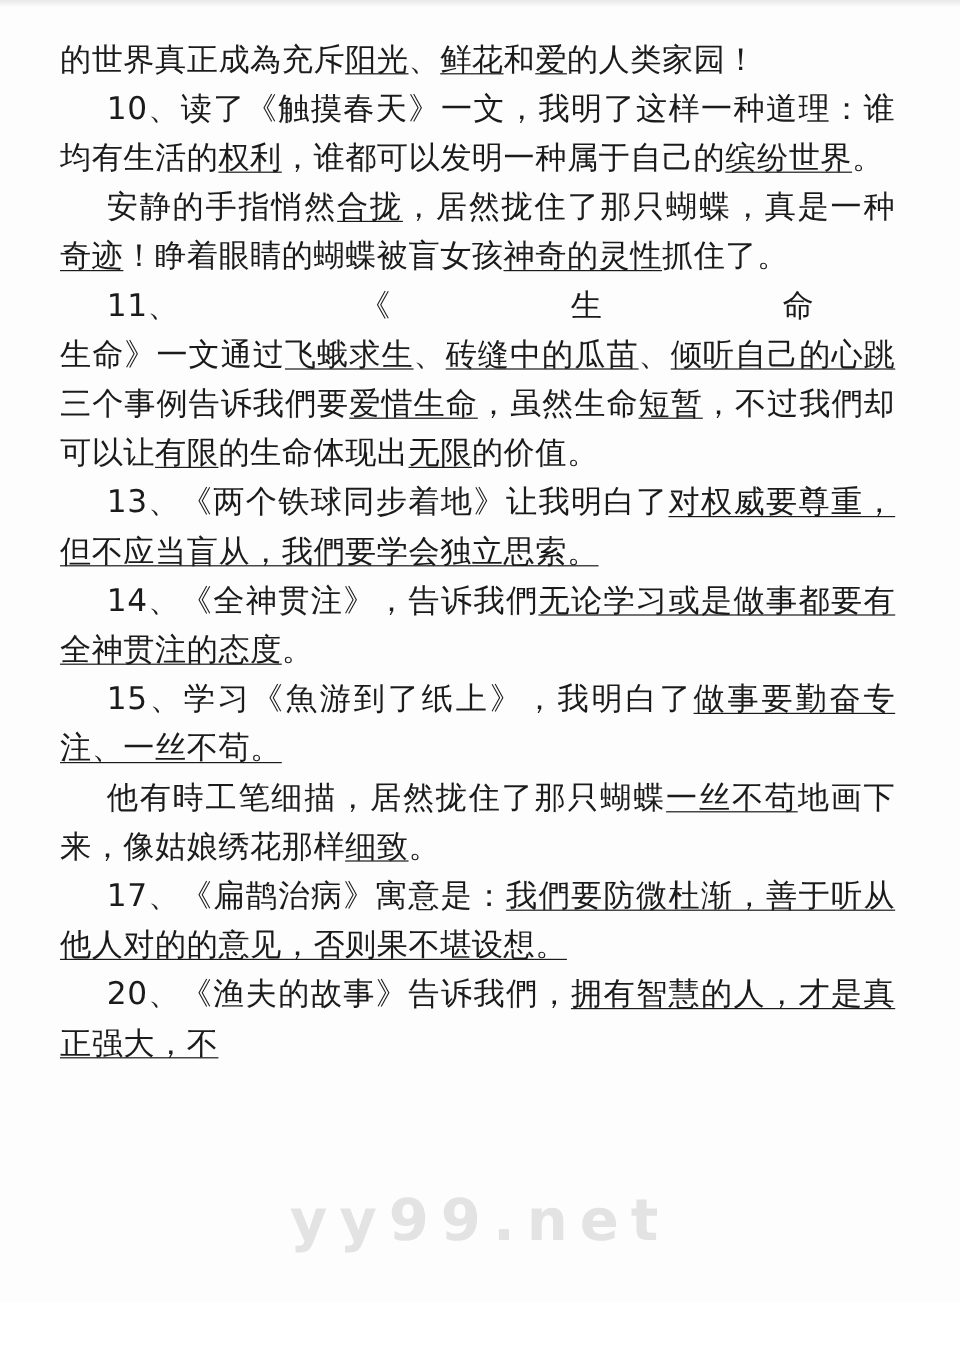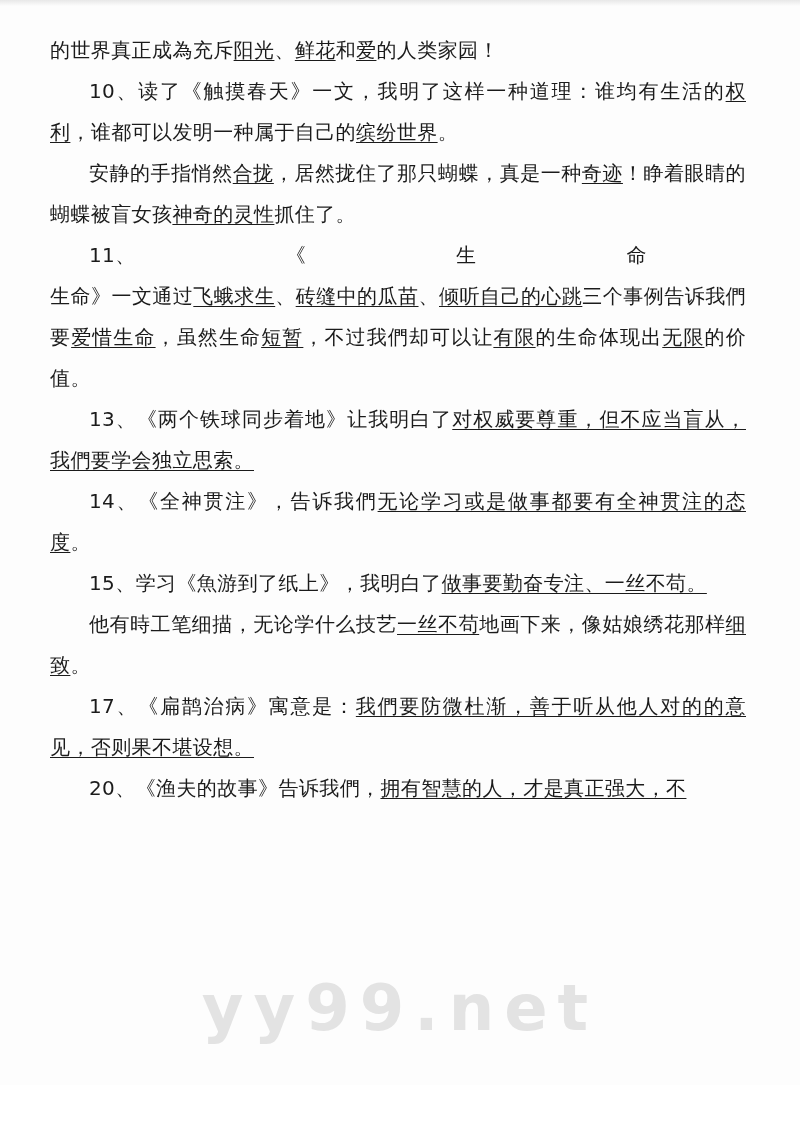--- a/index.html
+++ b/index.html
@@ -24,21 +24,21 @@
   }
   .page-border-top {
     position: absolute;
     left: 0; right: 0; top: 0;
     height: 6px;
     background: linear-gradient(to bottom, #e8e8e8, #fdfdfd);
   }
   .doc {
     position: relative;
     z-index: 2;
-    font-size: 20px;
+    font-size: 26px;
     line-height: 41px;
     letter-spacing: 0.4px;
     text-align: justify;
     text-justify: inter-ideograph;
   }
   .para {
     margin: 0;
     text-indent: 0;
   }
   .para.indent {
@@ -48,21 +48,21 @@
     text-decoration: underline;
     text-underline-offset: 3px;
     text-decoration-thickness: 1px;
   }
   .watermark {
     position: absolute;
     left: 0;
     right: 0;
     bottom: 92px;
     text-align: center;
-    font-size: 64px;
+    font-size: 48px;
     font-weight: bold;
     color: rgba(150,150,150,0.25);
     letter-spacing: 10px;
     font-family: "DejaVu Sans", "Liberation Sans", sans-serif;
     z-index: 1;
     pointer-events: none;
     user-select: none;
   }
   .bottom-fade {
     position: absolute;
@@ -82,19 +82,19 @@
 
   <div class="doc" id="doc-body">
       <div class="para"><span>的世界真正成為充斥</span><span class="u">阳光</span><span>、</span><span class="u">鲜花</span><span>和</span><span class="u">爱</span><span>的人类家园！</span></div>
       <div class="para indent"><span>10、读了《触摸春天》一文，我明了这样一种道理：谁均有生活的</span><span class="u">权利</span><span>，谁都可以发明一种属于自己的</span><span class="u">缤纷世界</span><span>。</span></div>
       <div class="para indent"><span>安静的手指悄然</span><span class="u">合拢</span><span>，居然拢住了那只蝴蝶，真是一种</span><span class="u">奇迹</span><span>！睁着眼睛的蝴蝶被盲女孩</span><span class="u">神奇的灵性</span><span>抓住了。</span></div>
       <div class="para indent"><span>11、</span><span style="display: inline-block; width: 150px;"></span><span>《</span><span style="display: inline-block; width: 150px;"></span><span>生</span><span style="display: inline-block; width: 150px;"></span><span>命</span></div>
       <div class="para"><span>生命》一文通过</span><span class="u">飞蛾求生</span><span>、</span><span class="u">砖缝中的瓜苗</span><span>、</span><span class="u">倾听自己的心跳</span><span>三个事例告诉我們要</span><span class="u">爱惜生命</span><span>，虽然生命</span><span class="u">短暂</span><span>，不过我們却可以让</span><span class="u">有限</span><span>的生命体现出</span><span class="u">无限</span><span>的价值。</span></div>
       <div class="para indent"><span>13、《两个铁球同步着地》让我明白了</span><span class="u">对权威要尊重，但不应当盲从，我們要学会独立思索。</span></div>
       <div class="para indent"><span>14、《全神贯注》，告诉我們</span><span class="u">无论学习或是做事都要有全神贯注的态度</span><span>。</span></div>
       <div class="para indent"><span>15、学习《魚游到了纸上》，我明白了</span><span class="u">做事要勤奋专注、一丝不苟。</span></div>
-      <div class="para indent"><span>他有時工笔细描，无论学什么技艺</span><span class="u">一丝不苟</span><span>地画下来，像姑娘绣花那样</span><span class="u">细致</span><span>。</span></div>
+      <div class="para indent"><span>他有時工笔细描，居然拢住了那只蝴蝶</span><span class="u">一丝不苟</span><span>地画下来，像姑娘绣花那样</span><span class="u">细致</span><span>。</span></div>
       <div class="para indent"><span>17、《扁鹊治病》寓意是：</span><span class="u">我們要防微杜渐，善于听从他人对的的意见，否则果不堪设想。</span></div>
       <div class="para indent"><span>20、《渔夫的故事》告诉我們，</span><span class="u">拥有智慧的人，才是真正强大，不</span></div>
     </div>
 
   <div class="bottom-fade"></div>
 </div>
 
 </body></html>

